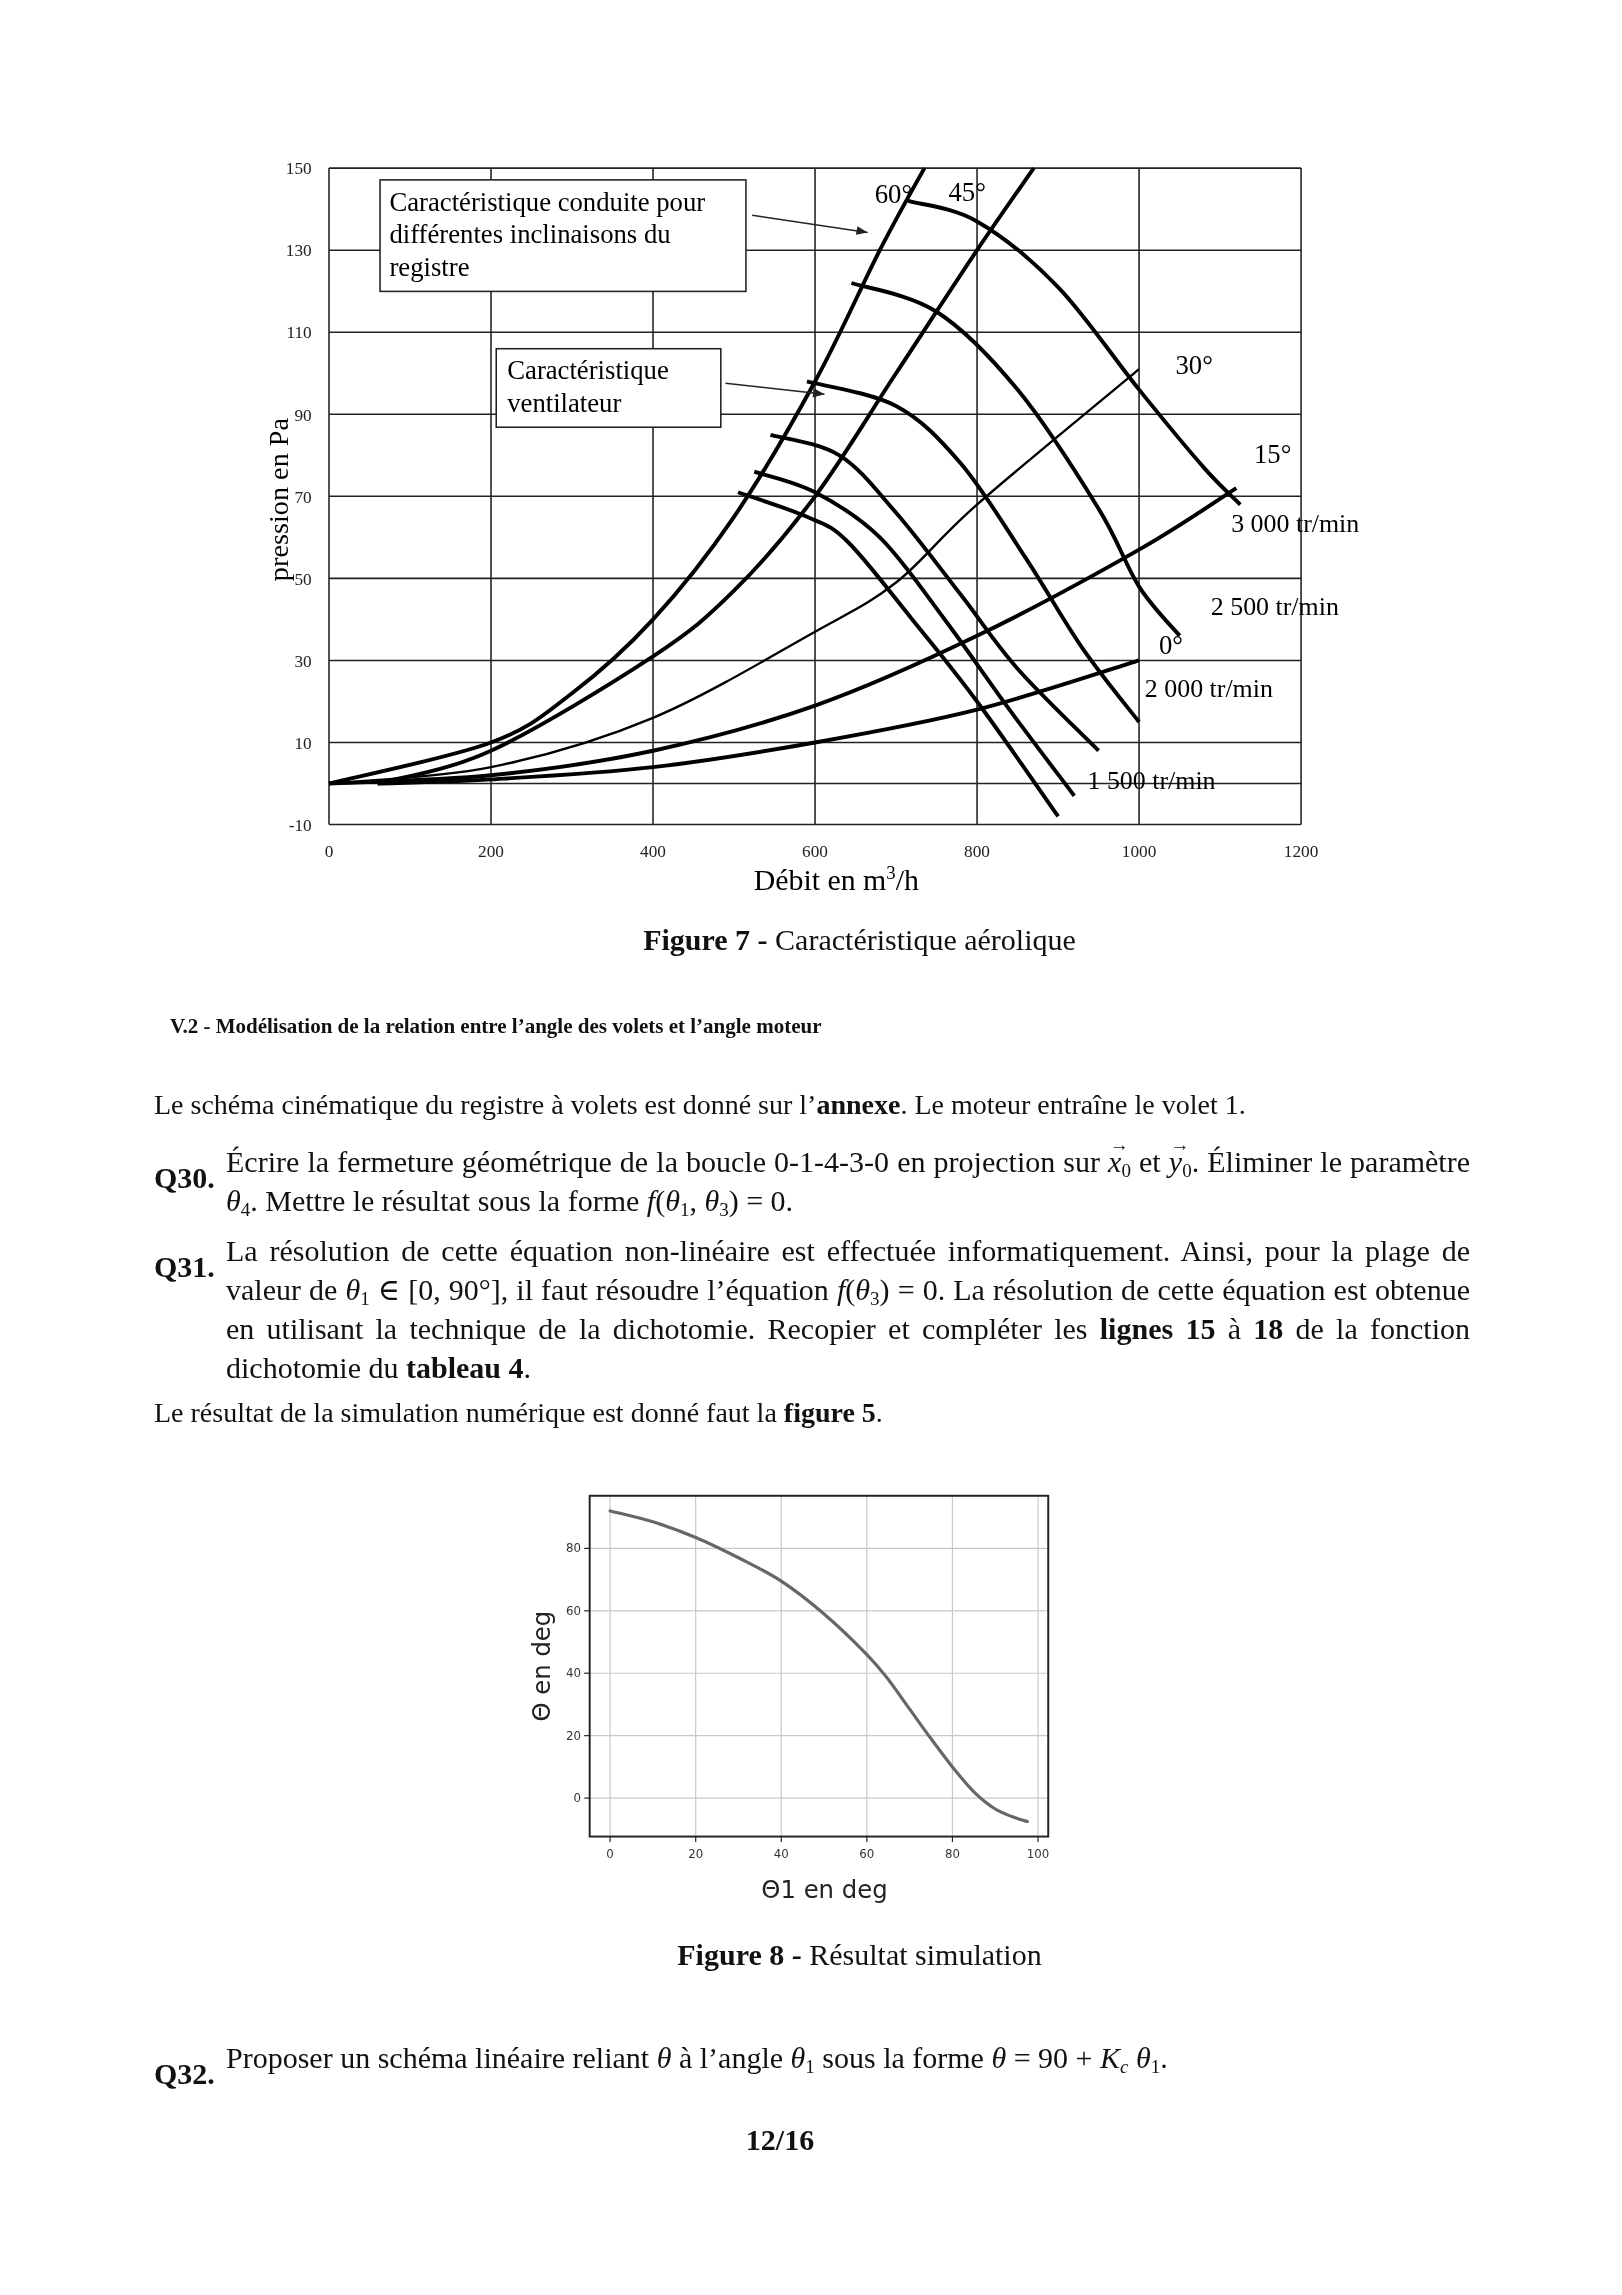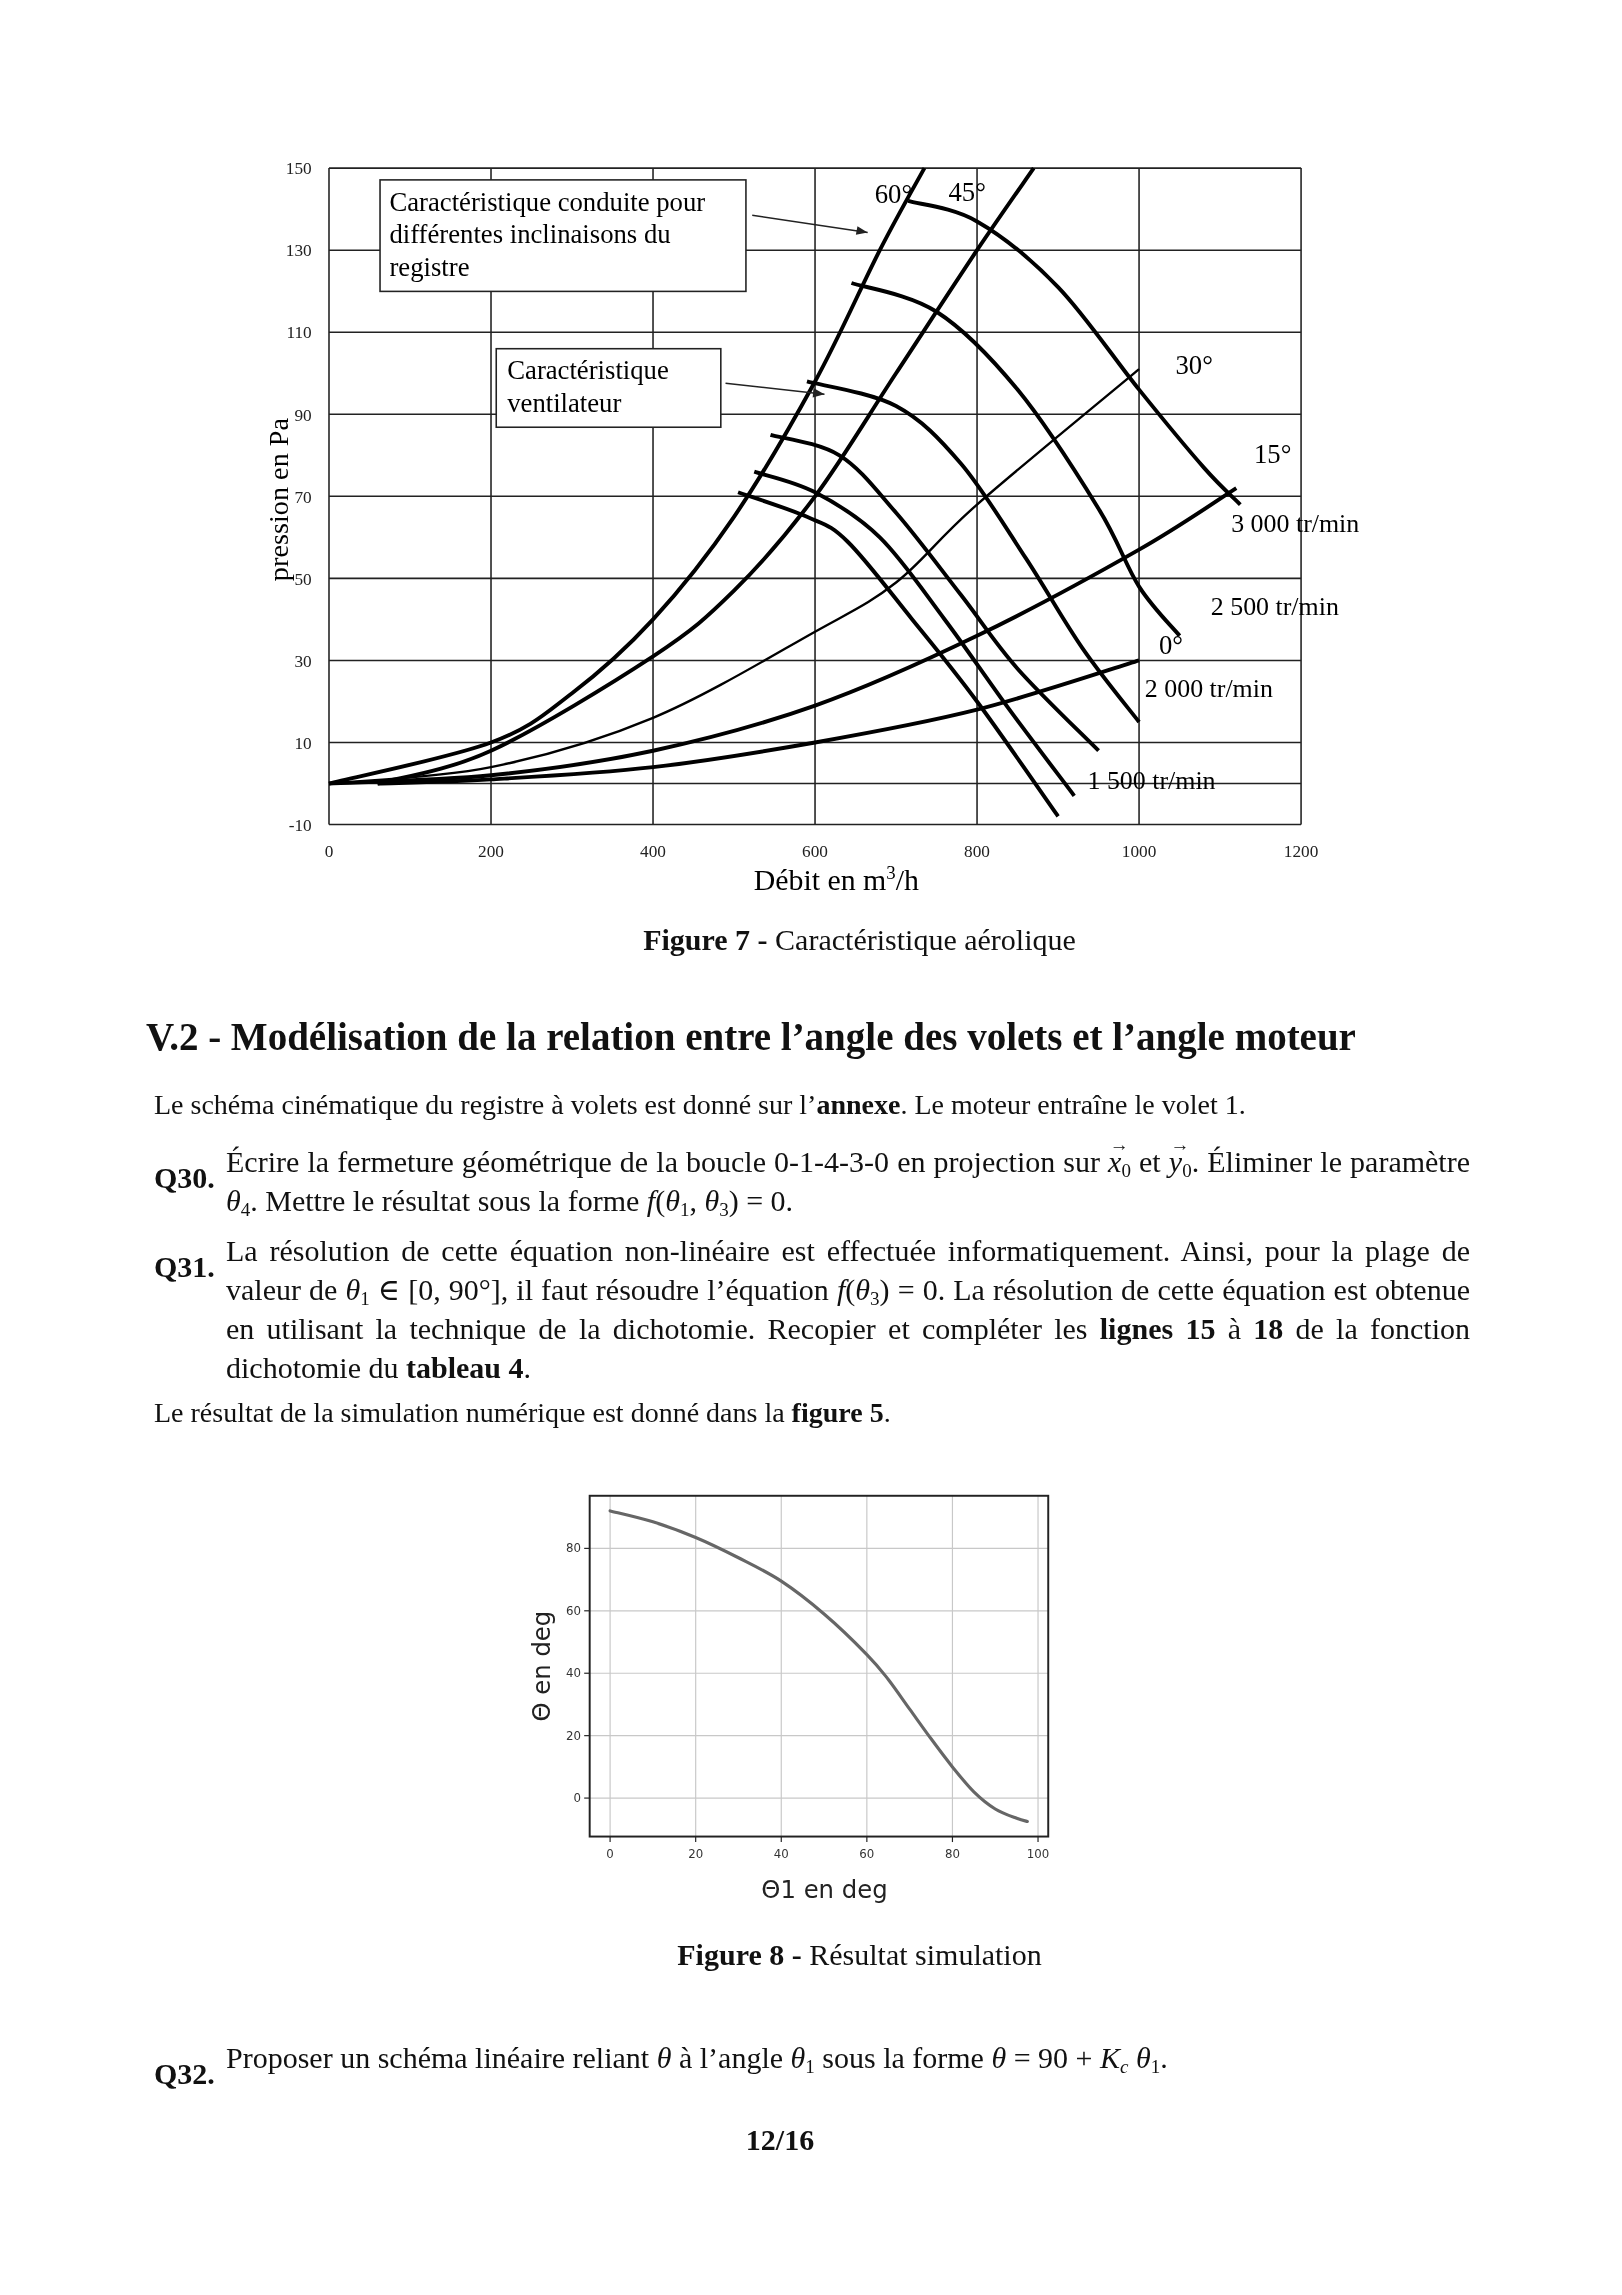--- a/index.html
+++ b/index.html
@@ -2,21 +2,21 @@
 <html style="font-size:12.6px"><head>
 <meta charset="utf-8">
 <style>
   html, body { margin:0; padding:0; background:#ffffff; }
   body { width:1623px; height:2295px; position:relative; font-family:"Liberation Serif","DejaVu Serif",serif; color:#111; overflow:hidden; }
   .abs { position:absolute; }
   svg text { font-family:"Liberation Serif","DejaVu Serif",serif; }
   .fig8 text { font-family:"DejaVu Sans","Liberation Sans",sans-serif; }
   .caption { position:absolute; left:0; width:1623px; text-align:center; font-size:30px;margin-left:48px; }
   .caption b { font-weight:bold; }
-  .heading { position:absolute; left:146px; font-size:39px; font-weight:bold; }
+  .heading { position:absolute; left:170px; font-size:21px; font-weight:bold; }
   .para { position:absolute; left:154px; width:1319px; font-size:28px; line-height:38px; }
   .q { position:absolute; left:154px; width:1316px; font-size:30px; line-height:39px; }
   .q .qnum { position:absolute; left:0; top:16px; font-weight:bold; }
   .q .qbody { margin-left:72px; text-align:justify; }
   .math { font-style:italic; }
   sub { font-size:19px; vertical-align:-4.7px; line-height:0; }
   .vec { position:relative; display:inline-block; font-style:italic; }
   .vec::before { content:"\2192"; position:absolute; left:1.6px; top:-17.3px; font-size:19px; font-style:normal; }
   .pagenum { position:absolute; left:0; width:1560px; text-align:center; font-size:30px; font-weight:bold; }
 </style>
@@ -116,21 +116,21 @@
 <div class="q" style="top:1142px">
   <span class="qnum">Q30.</span>
   <div class="qbody"><span>Écrire la fermeture géométrique de la boucle 0-1-4-3-0 en projection sur </span><span class="vec">x</span><sub>0</sub><span> et </span><span class="vec">y</span><sub>0</sub><span>. Éliminer le paramètre </span><span class="math">θ</span><sub>4</sub><span>. Mettre le résultat sous la forme </span><span class="math">f</span><span>(</span><span class="math">θ</span><sub>1</sub><span>, </span><span class="math">θ</span><sub>3</sub><span>) = 0.</span></div>
 </div>
 
 <div class="q" style="top:1231px">
   <span class="qnum">Q31.</span>
   <div class="qbody"><span>La résolution de cette équation non-linéaire est effectuée informatiquement. Ainsi, pour la plage de valeur de </span><span class="math">θ</span><sub>1</sub><span> ∈ [0, 90°], il faut résoudre l’équation </span><span class="math">f</span><span>(</span><span class="math">θ</span><sub>3</sub><span>) = 0. La résolution de cette équation est obtenue en utilisant la technique de la dichotomie. Recopier et compléter les </span><b>lignes 15</b><span> à </span><b>18</b><span> de la fonction dichotomie du </span><b>tableau 4</b><span>.</span></div>
 </div>
 
-<div class="para" style="top:1394px"><span>Le résultat de la simulation numérique est donné dans la </span><b>figure 5</b><span>.</span></div>
+<div class="para" style="top:1394px"><span>Le résultat de la simulation numérique est donné faut la </span><b>figure 5</b><span>.</span></div>
 
 <svg class="abs fig8" style="left:0;top:1476px" width="1623" height="440" viewBox="0 1880 2067 560">
   <g id="f8-grid">
       <line x1="777" y1="1905" x2="777" y2="2339" stroke="#c8c8c8" stroke-width="1.5"></line>
       <line x1="777" y1="2339" x2="777" y2="2346" stroke="#222" stroke-width="1.5"></line>
       <line x1="886" y1="1905" x2="886" y2="2339" stroke="#c8c8c8" stroke-width="1.5"></line>
       <line x1="886" y1="2339" x2="886" y2="2346" stroke="#222" stroke-width="1.5"></line>
       <line x1="995" y1="1905" x2="995" y2="2339" stroke="#c8c8c8" stroke-width="1.5"></line>
       <line x1="995" y1="2339" x2="995" y2="2346" stroke="#222" stroke-width="1.5"></line>
       <line x1="1104" y1="1905" x2="1104" y2="2339" stroke="#c8c8c8" stroke-width="1.5"></line>

